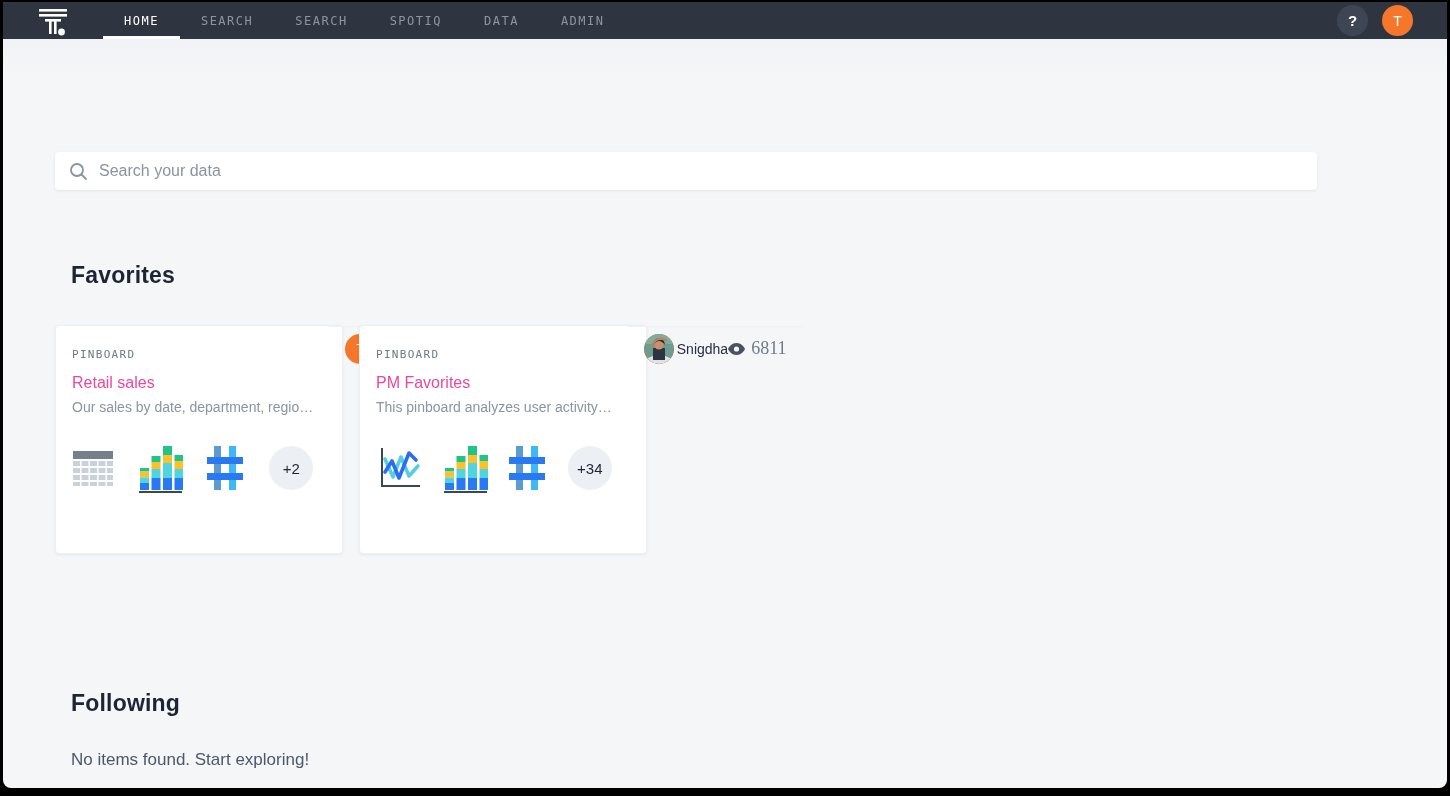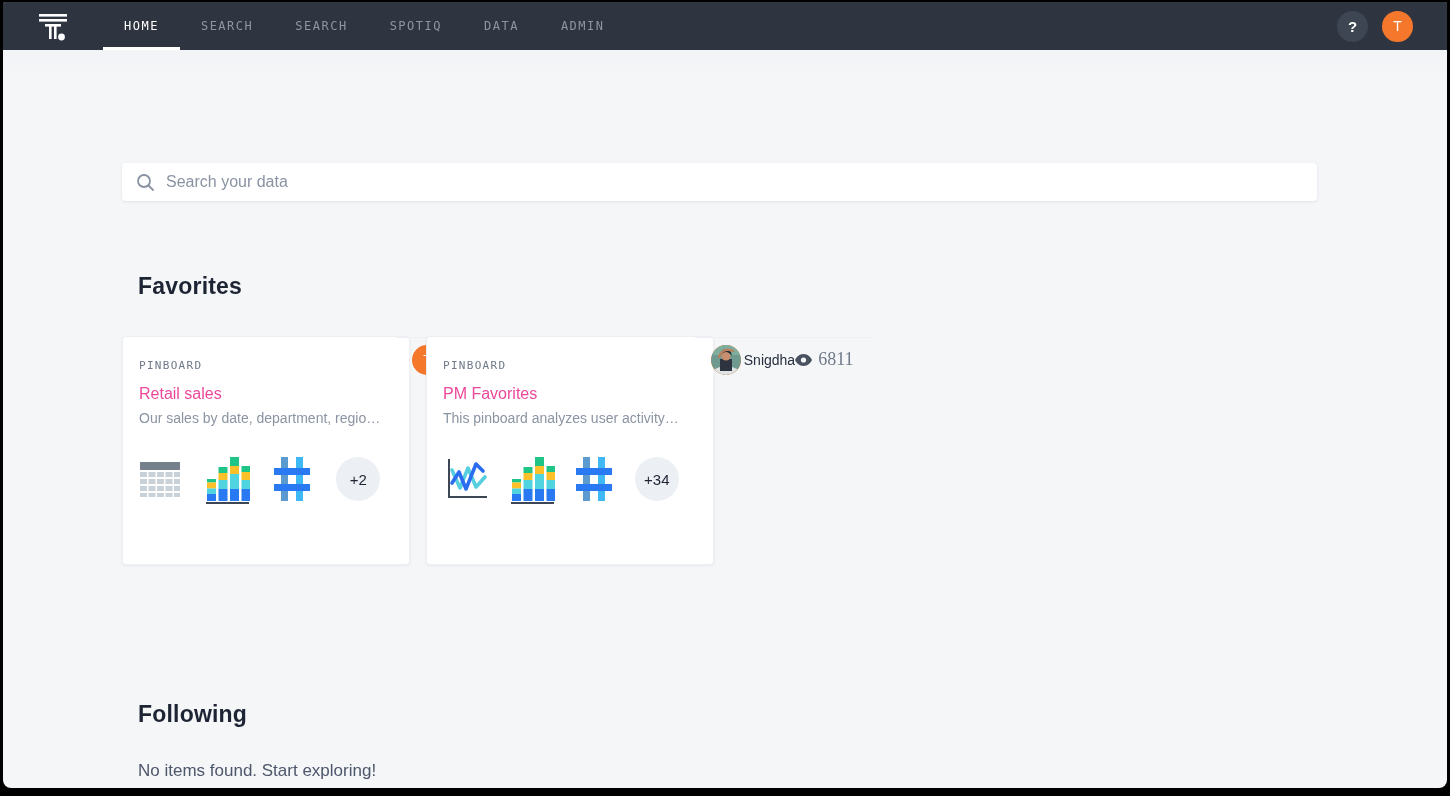--- a/index.html
+++ b/index.html
@@ -18,21 +18,21 @@
   }
   .app {
     width: 100%; height: 100%;
     background: linear-gradient(#eef0f4, #f5f6f8 80px);
     border-radius: 0 0 8px 8px;
     overflow: hidden;
   }
 
   
   .topnav {
-    height: 48px;
+    height: 37px;
     background: #2f3540;
     display: flex;
     align-items: stretch;
   }
   .logo-box {
     width: 100px;
     display: flex; align-items: center; justify-content: center;
   }
   .nav-tabs { display: flex; align-items: stretch; }
   .nav-tab {
@@ -70,21 +70,21 @@
   .nav-avatar {
     width: 31px; height: 31px; border-radius: 50%;
     background: #f4772c;
     color: #ffffff;
     display: flex; align-items: center; justify-content: center;
     font-size: 14px;
     cursor: pointer;
   }
 
   
-  .content { padding: 0 130px 0 119px; }
+  .content { padding: 0 130px 0 52px; }
 
   .search-bar {
     margin-top: 113px;
     height: 38px;
     background: #ffffff;
     border-radius: 4px;
     box-shadow: 0 1px 3px rgba(45,55,75,0.10);
     display: flex; align-items: center;
     padding: 0 14px;
   }

